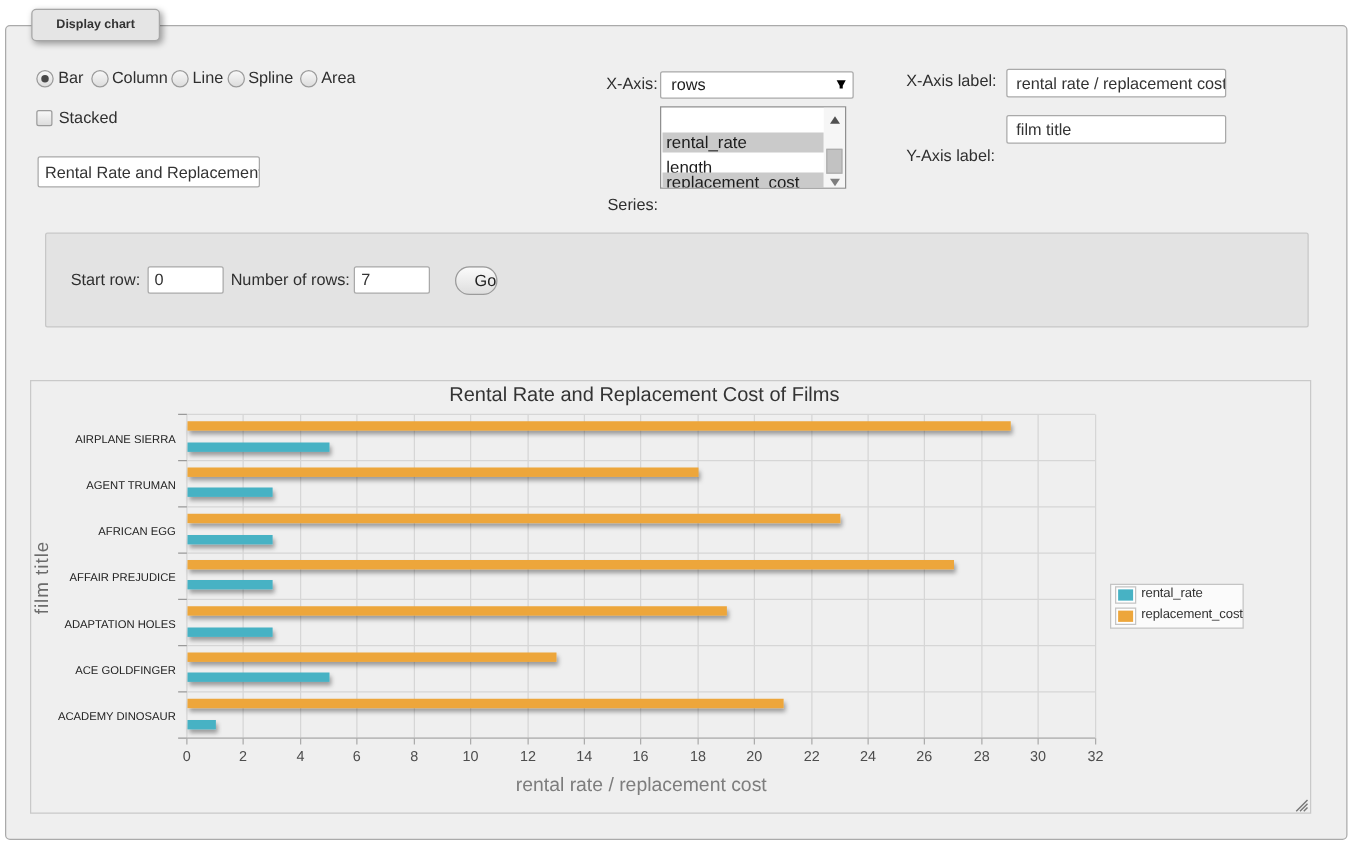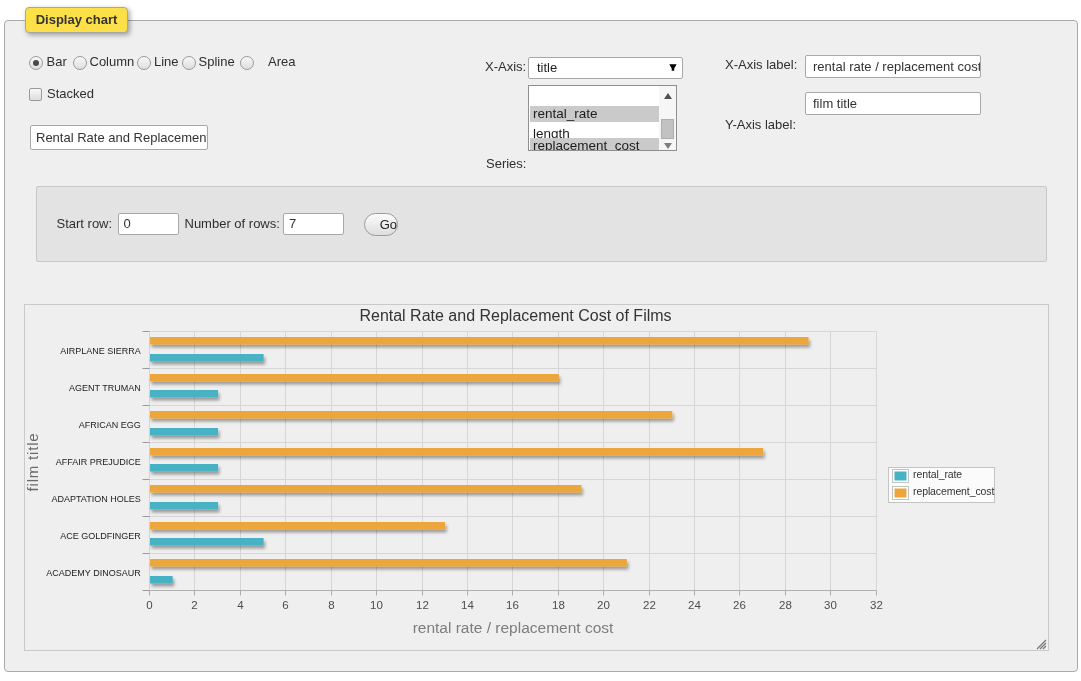--- a/index.html
+++ b/index.html
@@ -2,24 +2,24 @@
 <html><head>
 <meta charset="utf-8">
 <style>
   * { margin:0; padding:0; box-sizing:border-box; }
   html,body { background:#fff; }
   #page { position:relative; width:1081px; height:681px; background:#fff;
           font-family:"Liberation Sans", sans-serif; overflow:hidden; }
   .abs { position:absolute; }
   #fieldset { left:4px; top:20px; width:1074px; height:652px;
               background:#efefef; border:1px solid #aaa; border-radius:4px; }
-  #legend { left:25px; top:7px; width:103px; height:26px; background:#fde047;
+  #legend { left:25px; top:7px; width:103px; height:26px; background:#e5e5e5;
             border:1px solid #a6a6a6; border-radius:4px;
             box-shadow:2px 2px 5px rgba(0,0,0,0.35);
-            font-size:13px; font-weight:bold; color:#333;
+            font-size:10px; font-weight:bold; color:#333;
             line-height:24px; text-align:center; }
   .lbl { font-size:13px; color:#2f2f2f; white-space:nowrap; line-height:14px; }
   .radio { width:14px; height:14px; border-radius:50%;
            border:1px solid #9b9b9b; background:linear-gradient(#f8f8f8,#ddd); }
   .radio.sel::after { content:""; position:absolute; left:3px; top:3px; width:6px; height:6px;
            border-radius:50%; background:#484848; }
   .checkbox { width:13px; height:13px; border-radius:2px;
            border:1px solid #9b9b9b; background:linear-gradient(#f8f8f8,#ddd); }
   .tinput { background:#fff; border:1px solid #a9a9a9; border-radius:2px;
             font-size:13px; color:#333; white-space:nowrap; overflow:hidden;
@@ -45,29 +45,29 @@
 
   <div class="abs radio sel" style="left:29px; top:56px;"></div>
   <div class="abs lbl" style="left:46.5px; top:55px;">Bar</div>
   <div class="abs radio" style="left:73px; top:56px;"></div>
   <div class="abs lbl" style="left:89.5px; top:55px;">Column</div>
   <div class="abs radio" style="left:137px; top:56px;"></div>
   <div class="abs lbl" style="left:154px; top:55px;">Line</div>
   <div class="abs radio" style="left:181.5px; top:56px;"></div>
   <div class="abs lbl" style="left:198.5px; top:55px;">Spline</div>
   <div class="abs radio" style="left:240px; top:56px;"></div>
-  <div class="abs lbl" style="left:268px; top:55px;">Area</div>
+  <div class="abs lbl" style="left:257px; top:55px;">Area</div>
 
   <div class="abs checkbox" style="left:29px; top:88px;"></div>
   <div class="abs lbl" style="left:47px; top:86.5px;">Stacked</div>
 
   <div class="abs tinput" style="left:30px; top:125px; width:178px; height:25px; line-height:23px;">Rental Rate and Replacement Cost of Films</div>
 
   <div class="abs lbl" style="left:485px; top:60px;">X-Axis:</div>
-  <div class="abs tinput" style="left:528px; top:57px; width:155px; height:22px; line-height:20px; padding-left:8px; color:#1d1d1d;">title</div>
+  <div class="abs tinput" style="left:528px; top:57px; width:155px; height:22px; line-height:20px; padding-left:8px; color:#1d1d1d;">rows</div>
 
   <div class="abs lbl" style="left:486px; top:133px;margin-top:24px;">Series:</div>
   <div class="abs" id="selList">
     <div class="opt" style="top:20px;">rental_duration</div>
     <div class="opt sel" style="top:20px;">rental_rate</div>
     <div class="opt" style="top:40px;">length</div>
     <div class="opt sel" style="top:52px;">replacement_cost</div>
 
     <div class="abs" style="left:130px; top:0; width:17px; height:64px; background:#f6f6f6;"></div>
     <div class="abs" style="left:134.5px; top:7px; width:0; height:0; border-left:4px solid transparent; border-right:4px solid transparent; border-bottom:6px solid #505050;"></div>

